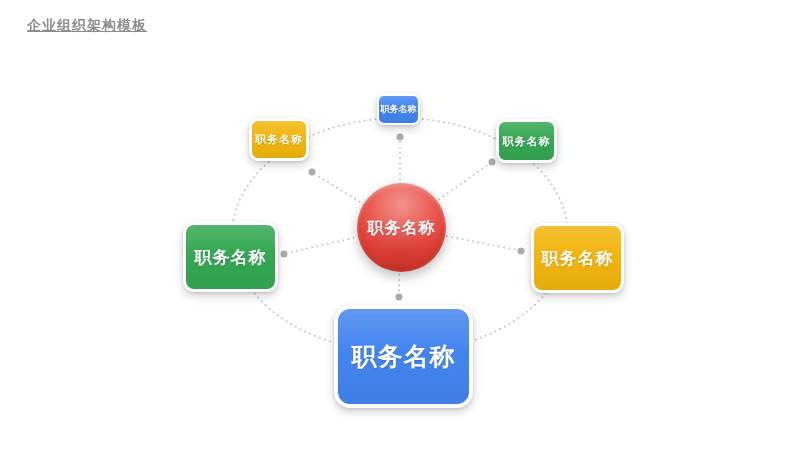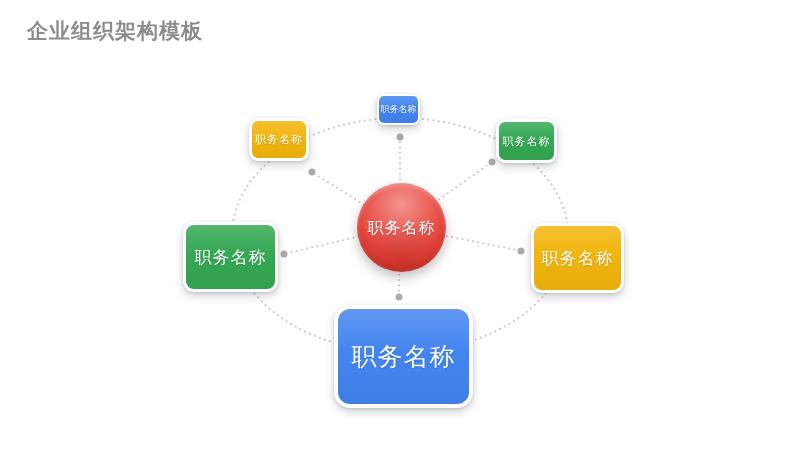--- a/index.html
+++ b/index.html
@@ -9,24 +9,25 @@
     height: 450px;
     background: #ffffff;
     overflow: hidden;
     font-family: "Liberation Sans", "DejaVu Sans", sans-serif;
   }
   .title {
     position: absolute;
     left: 27px;
     top: 17px;
     margin: 0;
-    font-size: 21px;
+    font-size: 14px;
     font-weight: bold;
     color: #8c8c8c;
     letter-spacing: 1px;
+    text-decoration: underline;
   }
   .wires {
     position: absolute;
     left: 0; top: 0;
     width: 800px; height: 450px;
   }
   .dotted {
     fill: none;
     stroke: #c7c7c7;
     stroke-width: 2;
@@ -34,21 +35,21 @@
     stroke-dasharray: 0.1 5.2;
   }
   .end-dot { fill: #ababab; }
   .node {
     position: absolute;
     box-sizing: border-box;
     display: flex;
     align-items: center;
     justify-content: center;
     color: #ffffff;
-    font-weight: normal;
+    font-weight: bold;
     letter-spacing: 1px;
     text-shadow: 0 1px 1px rgba(0,0,0,0.18);
   }
   .box {
     border: 3px solid #ffffff;
     box-shadow: 0 4px 10px rgba(0,0,0,0.18), 0 1px 3px rgba(0,0,0,0.12);
     background-image: linear-gradient(180deg, rgba(255,255,255,0.16), rgba(255,255,255,0) 45%, rgba(0,0,0,0.05));
   }
   .n-top      { left:377px; top:94px;  width:43px;  height:31px;  font-size:9px;  border-radius:7px;  border-width:2px; letter-spacing:0; }
   .n-topleft  { left:249px; top:118px; width:60px;  height:43px;  font-size:11px; border-radius:9px; }

